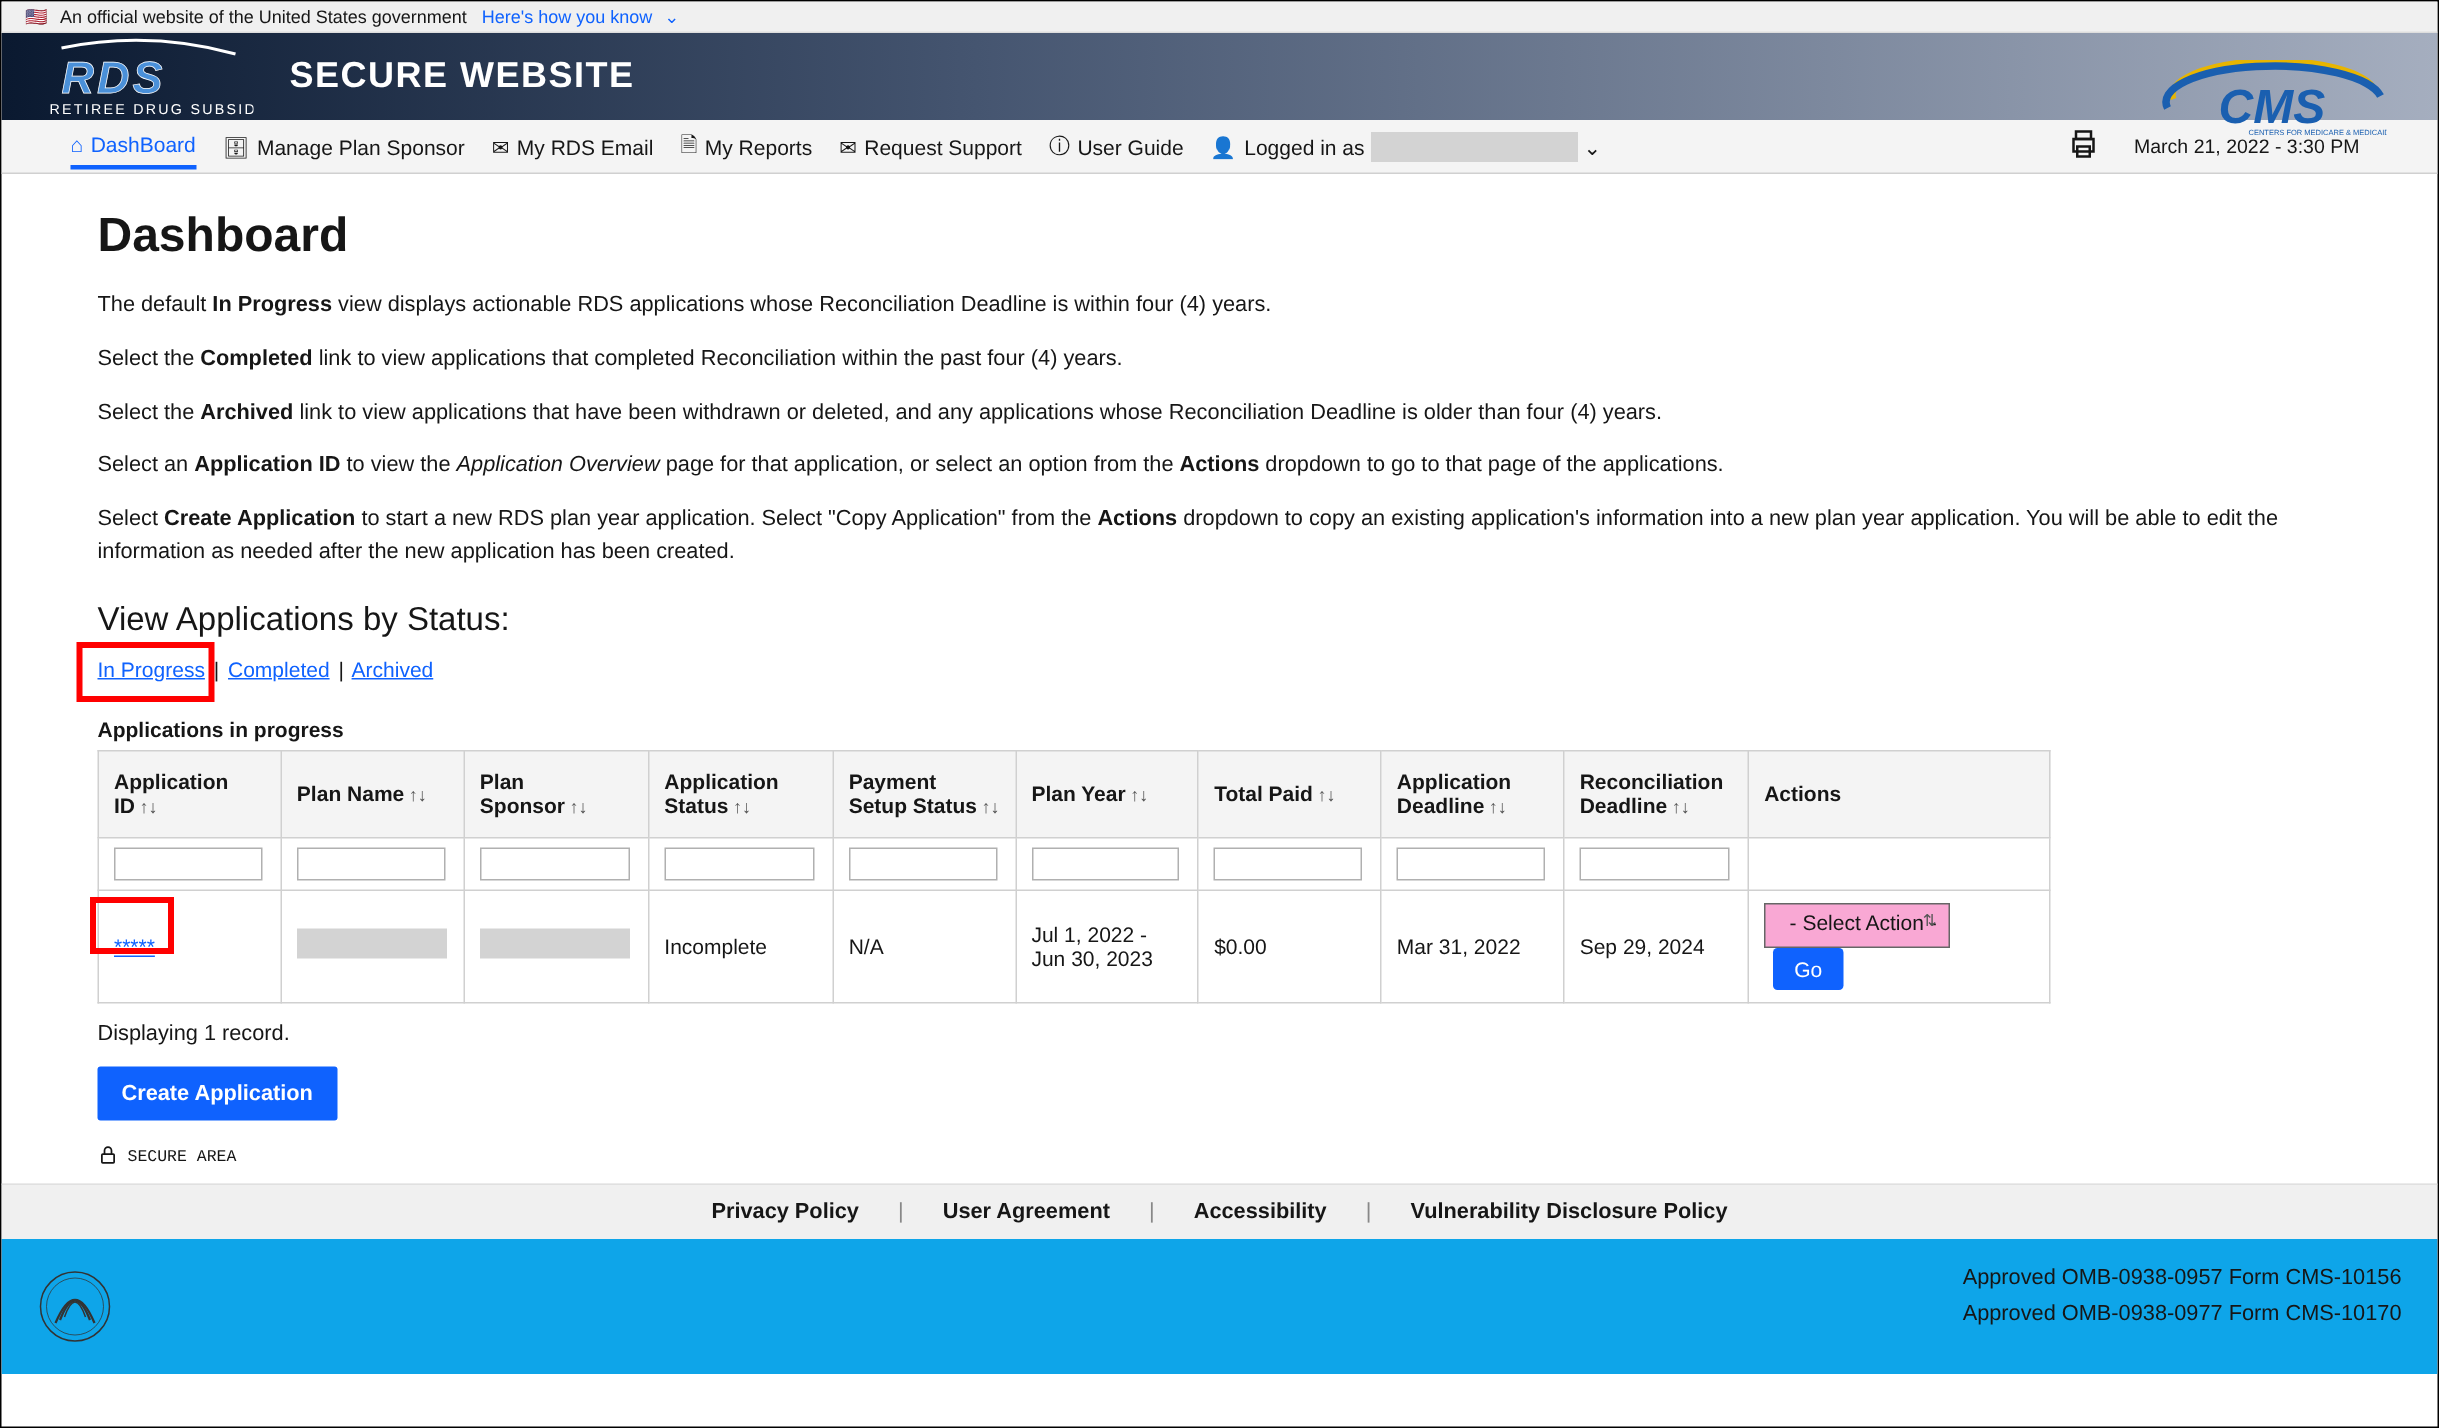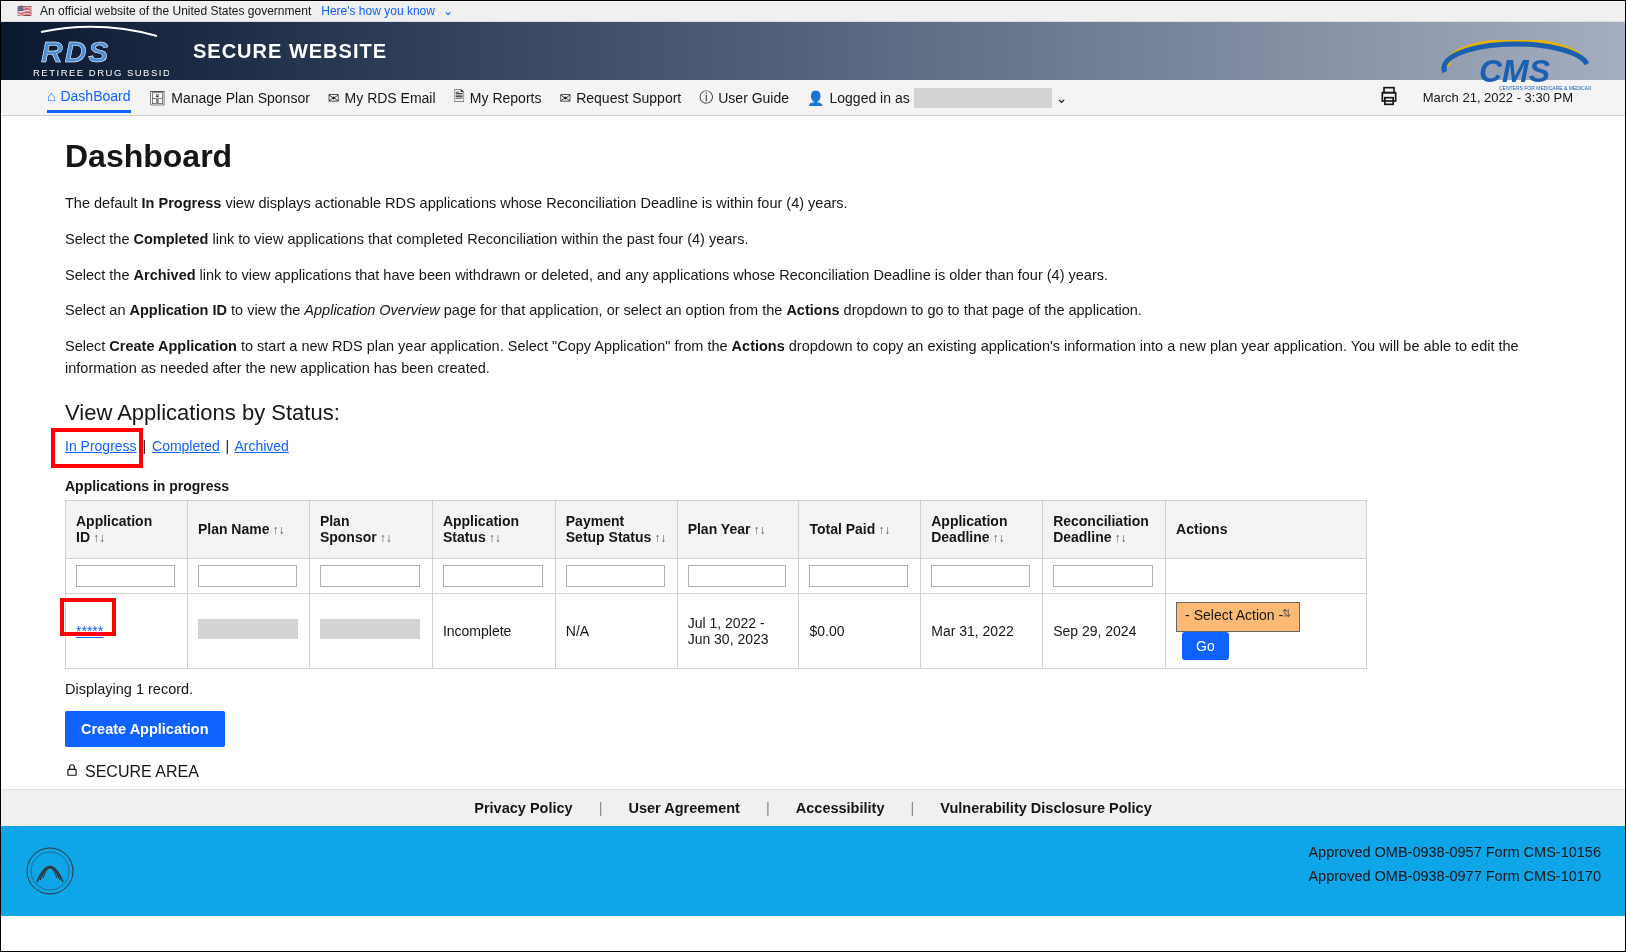--- a/index.html
+++ b/index.html
@@ -5,21 +5,21 @@
   * { box-sizing: border-box; margin: 0; padding: 0; }
   body { font-family: -apple-system, BlinkMacSystemFont, "Segoe UI", Arial, sans-serif; font-size: 14px; color: #161616; background: #fff; border: 1px solid #000; width: 1626px; height: 952px; position: relative; overflow: hidden; }
 
   .gov-banner { background: #f0f0f0; display: flex; align-items: center; padding: 3px 16px; font-size: 12px; border-bottom: 1px solid #ddd; }
   .gov-banner .flag { margin-right: 8px; font-size: 12px; }
   .gov-banner .know { color: #0f62fe; margin-left: 10px; cursor: pointer; }
   .gov-banner .chev { color: #0f62fe; margin-left: 8px; }
 
   .header-brand { background: linear-gradient(to right, #0a1930 0%, #455570 40%, #a5aebf 100%); height: 58px; display: flex; align-items: center; padding: 0 28px; position: relative; }
   .rds-logo { color: #fff; }
-  .secure-site { color: #fff; font-size: 20px; font-weight: 600; letter-spacing: 1px; margin-left: 24px; }
+  .secure-site { color: #fff; font-size: 24px; font-weight: 600; letter-spacing: 1px; margin-left: 24px; }
   .cms-logo { position: absolute; right: 34px; top: 18px; }
   .cms-svg { display: block; }
 
   .nav-bar { background: #f4f4f4; border-bottom: 1px solid #d0d0d0; height: 36px; display: flex; align-items: center; padding: 0 46px; font-size: 14px; }
   .nav-item { display: flex; align-items: center; margin-right: 18px; color: #161616; cursor: pointer; padding: 6px 0; }
   .nav-item.active { color: #0f62fe; border-bottom: 3px solid #0f62fe; }
   .nav-item .ic { margin-right: 5px; font-size: 14px; }
   .nav-right { margin-left: auto; display: flex; align-items: center; }
   .nav-right .print { margin-right: 24px; cursor: pointer; }
   .nav-right .date { font-size: 13px; color: #161616; margin-right: 6px; }
@@ -44,28 +44,28 @@
   table.apps th, table.apps td { border: 1px solid #d0d0d0; padding: 8px 10px; text-align: left; vertical-align: middle; font-size: 14px; }
   table.apps thead th { background: #f4f4f4; font-weight: 700; height: 58px; }
   table.apps .filter-row td { background: #fff; padding: 6px 10px; }
   table.apps .filter-row input { width: 98%; height: 22px; border: 1px solid #b0b0b0; padding: 2px 4px; }
   table.apps .data-row td { height: 50px; }
   .sort-ic { font-size: 12px; margin-left: 3px; color: #555; }
   .cell-redact { display: inline-block; width: 100px; height: 20px; background: #d3d3d3; }
   .app-id-link { color: #0f62fe; text-decoration: underline; cursor: pointer; }
   .red-box-2 { position: absolute; border: 4px solid #ff0000; pointer-events: none; }
 
-  .action-select { border: 1px solid #666; padding: 4px 8px; font-size: 14px; width: 124px; height: 30px; background: #fdba74; position: relative; display: inline-block; }
+  .action-select { border: 1px solid #666; padding: 4px 8px; font-size: 14px; width: 124px; height: 30px; background: #f9a8d4; position: relative; display: inline-block; text-align: right; }
   .action-select::after { content: "⇅"; position: absolute; right: 8px; font-size: 11px; color: #555; }
   .go-btn { background: #0f62fe; color: #fff; border: none; padding: 6px 14px; font-size: 14px; border-radius: 3px; cursor: pointer; margin-left: 6px; }
 
   .displaying { margin-top: 12px; font-size: 14.5px; }
   .create-btn { background: #0f62fe; color: #fff; border: none; padding: 10px 16px; font-size: 14.5px; font-weight: 600; border-radius: 2px; cursor: pointer; margin-top: 14px; }
 
-  .secure-area { margin-top: 16px; font-size: 16px; display: flex; align-items: center; }
+  .secure-area { margin-top: 16px; font-size: 11px; display: flex; align-items: center; font-family: Liberation Mono, monospace; }
   .secure-area .lock { margin-right: 6px; }
 
   .footer-links { background: #f0f0f0; text-align: center; padding: 10px 0; font-size: 14.5px; font-weight: 700; border-top: 1px solid #e0e0e0; margin-top: 8px; }
   .footer-links span { margin: 0 14px; }
   .footer-links .bar { margin: 0 8px; color: #888; font-weight: normal; }
 
   .footer-bottom { background: #0ea5e9; height: 90px; display: flex; align-items: center; padding: 0 24px; position: relative; }
   .hhs-seal { width: 50px; height: 50px; }
   .omb { position: absolute; right: 24px; top: 14px; text-align: right; font-size: 14.5px; line-height: 1.7; }
   
@@ -142,21 +142,21 @@
     <span class="date">March 21, 2022 - 3:30 PM</span>
   </div>
 </div>
 
 <div class="content">
   <h1>Dashboard</h1>
   <div class="intro">
     <p><span>The default </span><b>In Progress</b><span> view displays actionable RDS applications whose Reconciliation Deadline is within four (4) years.</span></p>
     <p><span>Select the </span><b>Completed</b><span> link to view applications that completed Reconciliation within the past four (4) years.</span></p>
     <p><span>Select the </span><b>Archived</b><span> link to view applications that have been withdrawn or deleted, and any applications whose Reconciliation Deadline is older than four (4) years.</span></p>
-    <p><span>Select an </span><b>Application ID</b><span> to view the </span><i>Application Overview</i><span> page for that application, or select an option from the </span><b>Actions</b><span> dropdown to go to that page of the application.</span></p>
+    <p><span>Select an </span><b>Application ID</b><span> to view the </span><i>Application Overview</i><span> page for that application, or select an option from the </span><b>Actions</b><span> dropdown to go to that page of the applications.</span></p>
     <p><span>Select </span><b>Create Application</b><span> to start a new RDS plan year application. Select "Copy Application" from the </span><b>Actions</b><span> dropdown to copy an existing application's information into a new plan year application. You will be able to edit the information as needed after the new application has been created.</span></p>
   </div>
 
   <h2>View Applications by Status:</h2>
   <div class="status-links">
     <div class="red-box-1"></div>
     <a>In Progress</a>
     <span class="sep">|</span>
     <a>Completed</a>
     <span class="sep">|</span>

